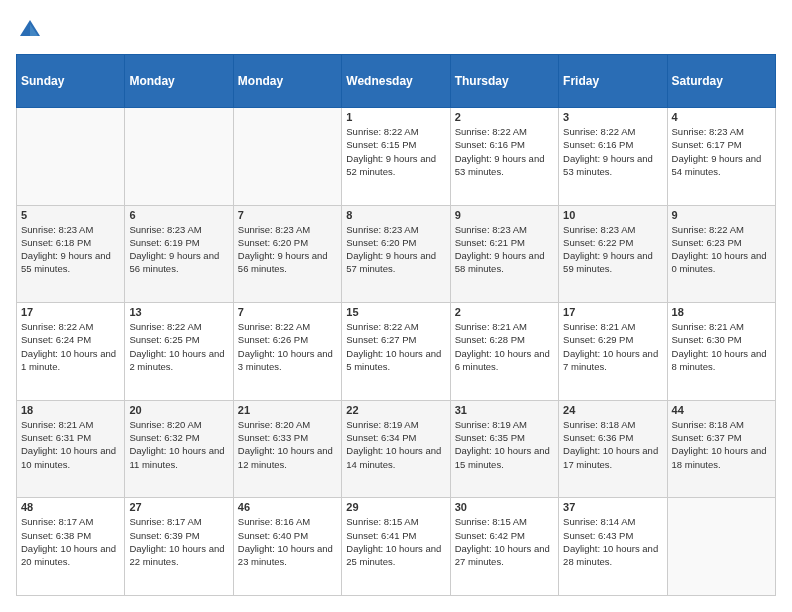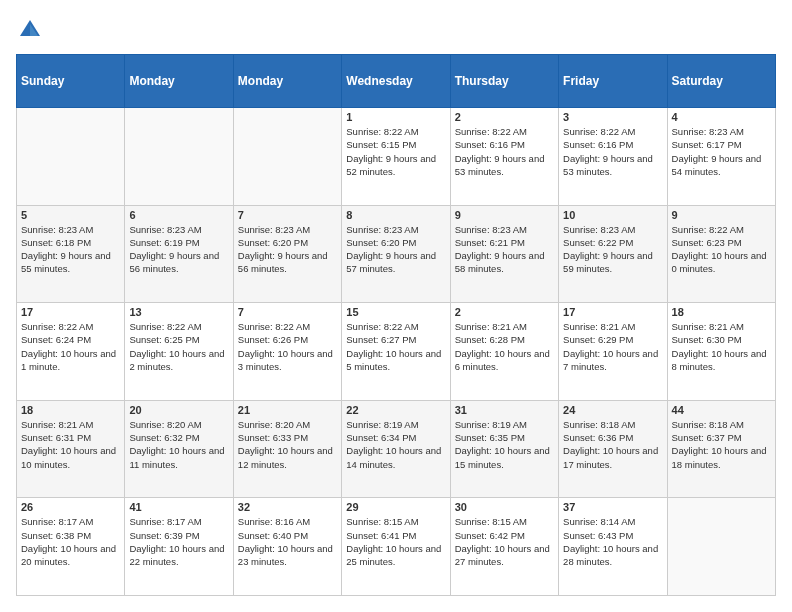--- a/index.html
+++ b/index.html
@@ -251,29 +251,29 @@
             <span class="day-number">24</span>
             <div class="day-info">Sunrise: 8:18 AM<br>Sunset: 6:36 PM<br>Daylight: 10 hours and 17 minutes.</div>
           </td>
           <td>
             <span class="day-number">44</span>
             <div class="day-info">Sunrise: 8:18 AM<br>Sunset: 6:37 PM<br>Daylight: 10 hours and 18 minutes.</div>
           </td>
         </tr>
         <tr>
           <td>
-            <span class="day-number">26</span>
+            <span class="day-number">48</span>
             <div class="day-info">Sunrise: 8:17 AM<br>Sunset: 6:38 PM<br>Daylight: 10 hours and 20 minutes.</div>
           </td>
           <td>
-            <span class="day-number">41</span>
+            <span class="day-number">27</span>
             <div class="day-info">Sunrise: 8:17 AM<br>Sunset: 6:39 PM<br>Daylight: 10 hours and 22 minutes.</div>
           </td>
           <td>
-            <span class="day-number">32</span>
+            <span class="day-number">46</span>
             <div class="day-info">Sunrise: 8:16 AM<br>Sunset: 6:40 PM<br>Daylight: 10 hours and 23 minutes.</div>
           </td>
           <td>
             <span class="day-number">29</span>
             <div class="day-info">Sunrise: 8:15 AM<br>Sunset: 6:41 PM<br>Daylight: 10 hours and 25 minutes.</div>
           </td>
           <td>
             <span class="day-number">30</span>
             <div class="day-info">Sunrise: 8:15 AM<br>Sunset: 6:42 PM<br>Daylight: 10 hours and 27 minutes.</div>
           </td>

